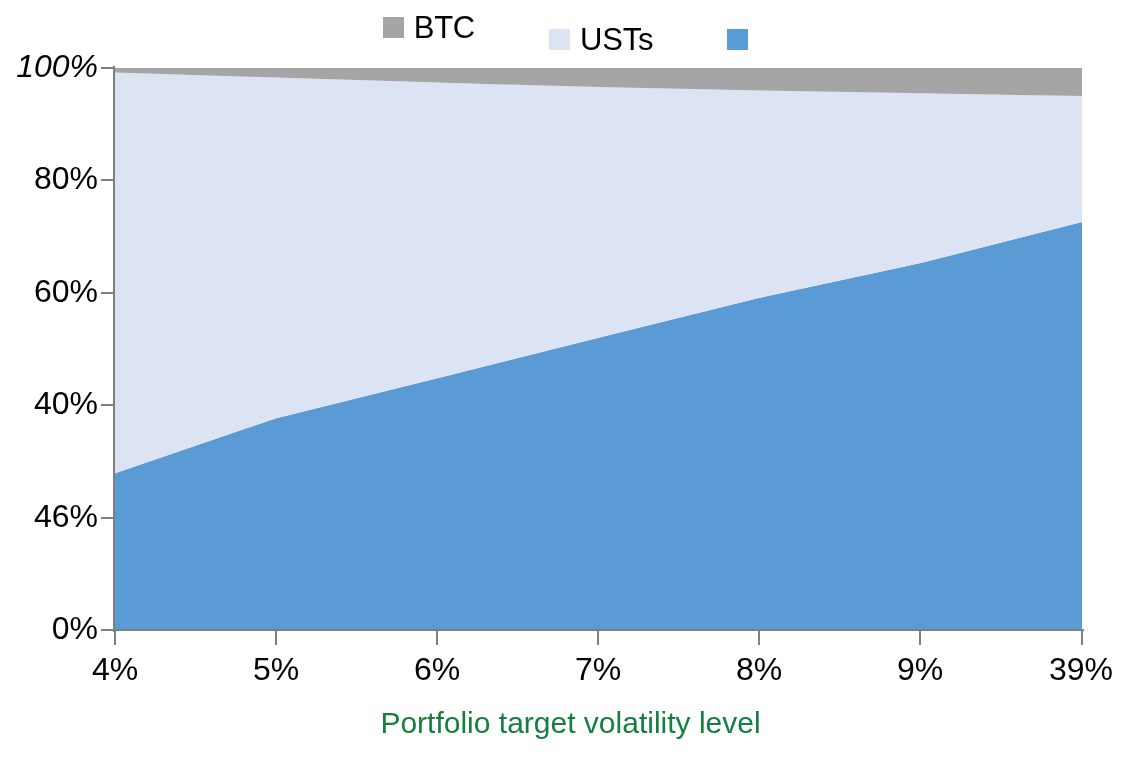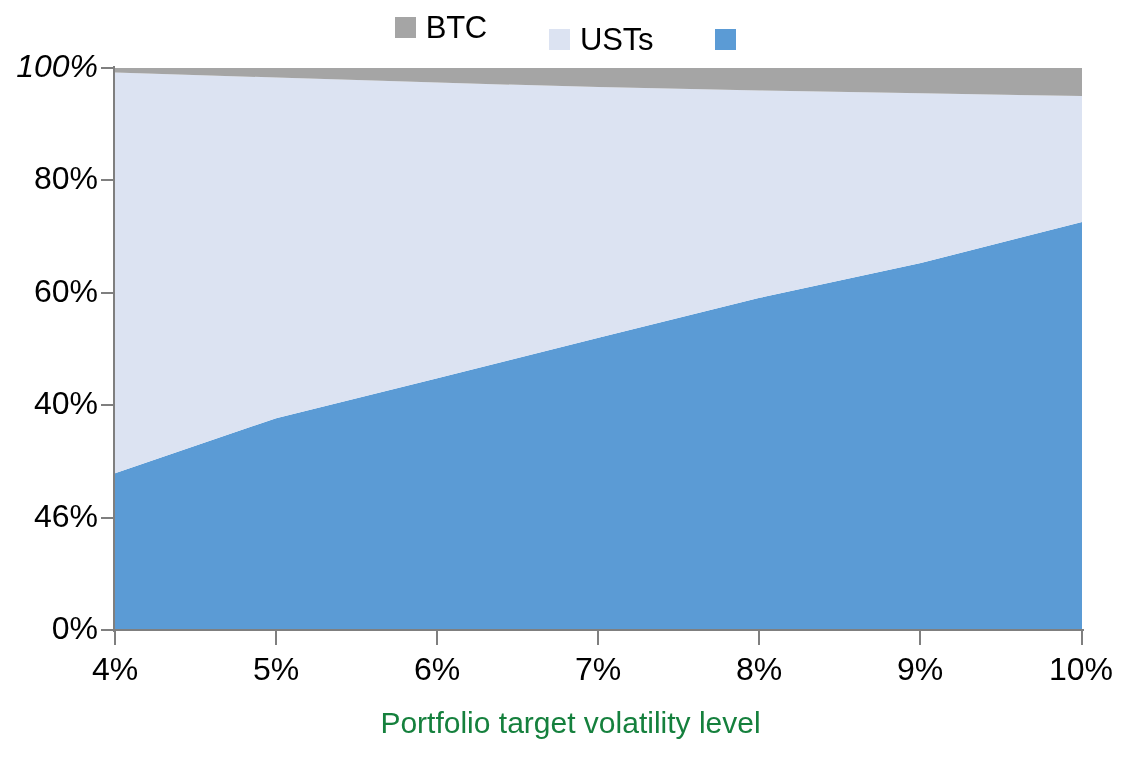--- a/index.html
+++ b/index.html
@@ -12,21 +12,21 @@
     overflow:hidden;
     position:relative;
   }
   #chart-root{position:absolute;left:0;top:0;width:1141px;height:763px;}
 
   
   .legend{
     position:absolute;
     left:0;top:6px;width:1141px;height:42px;
     display:flex;align-items:center;justify-content:center;
-    gap:0px;
+    gap:12px;
   }
   .legend-item{display:flex;align-items:center;}
   .legend-item + .legend-item{margin-left:62px;margin-top:24px;}
   .swatch{
     width:21px;height:21px;display:inline-block;margin-right:10px;
     flex:0 0 auto;
   }
   .legend-label{
     font-size:31px;line-height:31px;
     letter-spacing:-0.2px;
@@ -130,16 +130,16 @@
   <div class="xtick" style="left:758px;"></div>
   <div class="xtick" style="left:919px;"></div>
   <div class="xtick" style="left:1081px;"></div>
 
   <div class="xlabel" style="left:55px;">4%</div>
   <div class="xlabel" style="left:216px;">5%</div>
   <div class="xlabel" style="left:377px;">6%</div>
   <div class="xlabel" style="left:538px;">7%</div>
   <div class="xlabel" style="left:699px;">8%</div>
   <div class="xlabel" style="left:860px;">9%</div>
-  <div class="xlabel" style="left:1021px;">10%</div>
+  <div class="xlabel" style="left:1021px;">39%</div>
 
   <div class="axis-title">Portfolio target volatility level</div>
 </div>
 
 </body></html>

